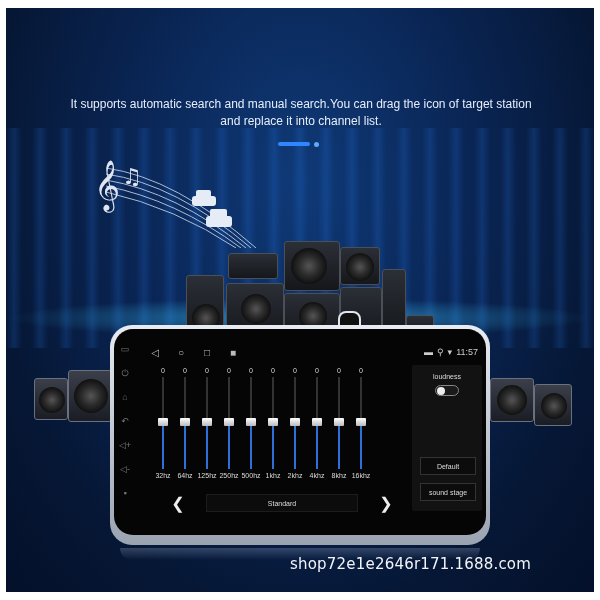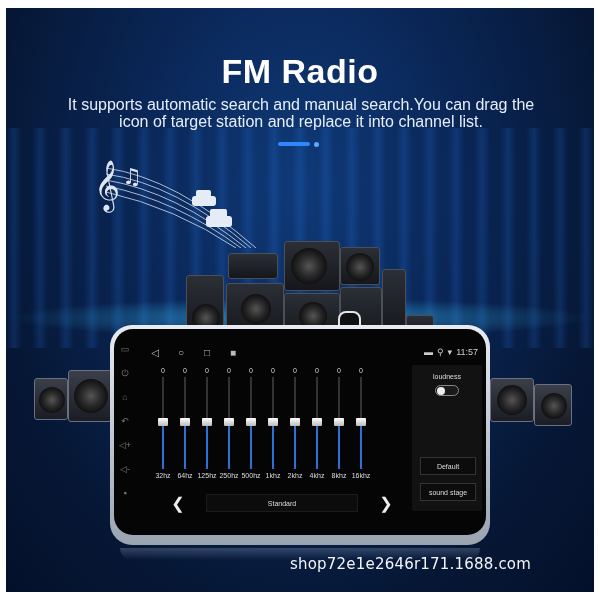--- a/index.html
+++ b/index.html
@@ -5,21 +5,21 @@
   *{box-sizing:border-box;margin:0;padding:0}
   html,body{width:600px;height:600px;overflow:hidden;background:#fff}
   body{font-family:"Liberation Sans",sans-serif;position:relative}
   .canvas{position:absolute;left:6px;top:8px;width:588px;height:584px;
     background:radial-gradient(ellipse at 50% 30%,#0f3a78 0%,#0a2656 40%,#061735 75%,#04102a 100%);overflow:hidden}
   .beams{position:absolute;left:0;top:120px;width:100%;height:220px;
     background:repeating-linear-gradient(90deg,rgba(40,130,255,0) 0px,rgba(40,130,255,0.18) 8px,rgba(40,130,255,0) 16px,rgba(40,130,255,0) 26px);}
   .glow{position:absolute;left:0;top:290px;width:100%;height:40px;
     background:radial-gradient(ellipse at 50% 50%,rgba(60,200,255,0.55),rgba(30,120,255,0) 70%)}
   .title{position:absolute;top:44px;width:100%;text-align:center;color:#fff;font-size:34px;font-weight:bold;letter-spacing:0.5px}
-  .sub{position:absolute;top:88px;left:60px;width:470px;text-align:center;color:#e6eefc;font-size:16px;line-height:17px}
+  .sub{position:absolute;top:88px;left:60px;width:470px;text-align:center;color:#e6eefc;font-size:12px;line-height:17px}
   .dots{position:absolute;top:134px;left:272px;height:4px;display:flex;gap:4px;align-items:center}
   .dots .bar{width:32px;height:4px;border-radius:2px;background:#2f86ff}
   .dots .dot{width:5px;height:5px;border-radius:50%;background:#5ea8ff}
   .notes{position:absolute;left:80px;top:130px}
   .speakers{position:absolute;left:170px;top:225px;width:260px;height:105px}
   .spk{position:absolute;background:linear-gradient(#2b2f36,#15171b);border:1px solid #4a4f58;border-radius:3px}
   .cone{position:absolute;border-radius:50%;background:radial-gradient(circle,#555 0%,#2a2a2a 40%,#111 70%,#333 100%)}
   .side-spk{position:absolute;background:linear-gradient(#3a3f4a,#1a1d24);border:1px solid #6a7080;border-radius:3px}
   
   .device{position:absolute;left:110px;top:325px;width:380px;height:220px;border-radius:22px;
@@ -52,21 +52,20 @@
     background:linear-gradient(rgba(180,200,230,0.25),rgba(0,0,0,0))}
   .watermark{position:absolute;left:290px;top:555px;color:#f2f4f8;font-family:"DejaVu Sans",sans-serif;font-size:15px;letter-spacing:0.2px}
 </style>
 </head>
 <body>
 
 <div class="canvas">
   <div class="beams"></div>
   <div class="glow"></div>
 
-  <div class="title">FM Radio</div>
   <div class="sub">It supports automatic search and manual search.You can drag the icon of target station and replace it into channel list.</div>
   <div class="dots">
     <span class="bar"></span>
     <span class="dot"></span>
   </div>
 
   <svg class="notes" width="180" height="110" viewBox="0 0 180 110">
     <g stroke="#c9d4e6" stroke-width="1" fill="none" opacity="0.85">
       <path d="M20 30 Q90 40 170 110"></path>
         <path d="M20 36 Q90 46 165 110"></path>

